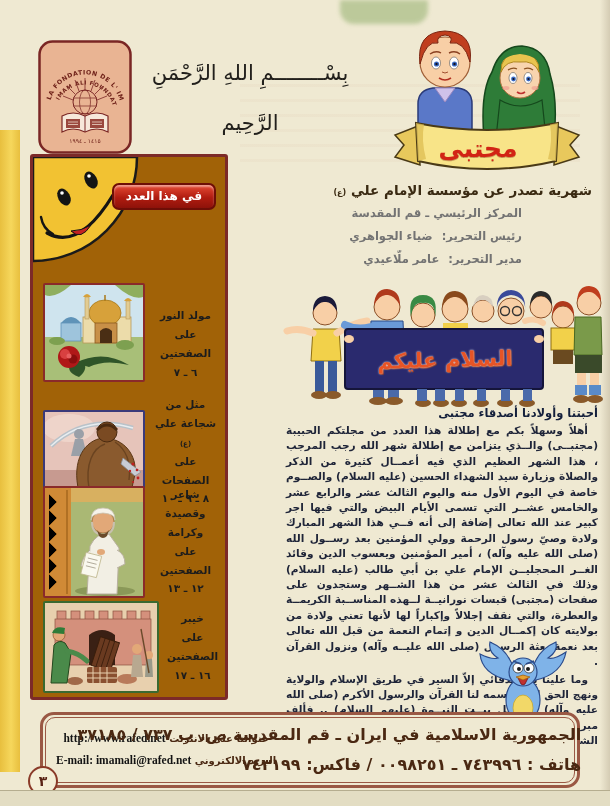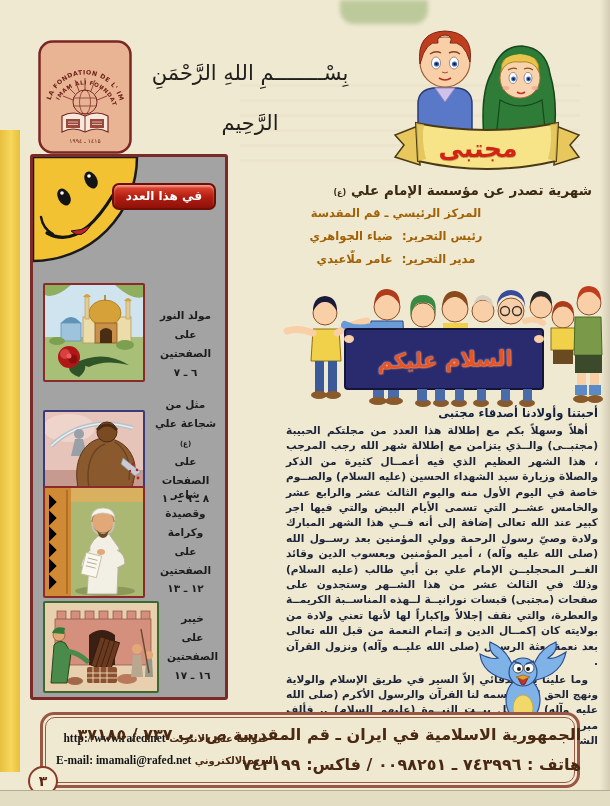--- a/index.html
+++ b/index.html
@@ -20,39 +20,39 @@
   .bismillah{position:absolute;left:150px;top:48px;width:200px;height:54px;direction:rtl;text-align:center;
     font-size:21px;color:#22201c;line-height:50px;}
   .children-art{position:absolute;left:388px;top:20px;width:180px;height:118px;}
   .ribbon{position:absolute;left:388px;top:110px;width:198px;height:70px;}
   .ribbon-text{position:absolute;left:418px;top:134px;width:120px;text-align:center;font-size:25px;font-weight:bold;
     color:#d22414;letter-spacing:2px;text-shadow:0 1px 0 rgba(120,30,10,.35);}
   .subtitle{position:absolute;left:320px;top:182px;width:272px;direction:rtl;text-align:right;
     font-size:13.5px;font-weight:bold;color:#3a2a12;}
   .subtitle .honorific{font-size:8px;color:#3a2a12;}
 
-  .editorial{position:absolute;left:270px;top:206px;width:252px;direction:rtl;text-align:center;color:#a16207;}
+  .editorial{position:absolute;left:270px;top:206px;width:252px;direction:rtl;text-align:right;color:#737373;}
   .editorial .row{font-size:11.5px;font-weight:bold;margin-bottom:9px;}
   .editorial .row .lbl{margin-left:5px;}
 
   
   .kids-art{position:absolute;left:283px;top:281px;width:320px;height:128px;}
   .greeting-banner-text{position:absolute;left:350px;top:334px;width:190px;height:52px;text-align:center;
     font-size:21px;font-weight:bold;color:#e65426;line-height:52px;
     text-shadow:0 0 2px #fff, 1px 1px 0 #8a2a10;transform:rotate(-1.5deg);}
 
   
   .article{position:absolute;left:286px;top:406px;width:312px;direction:rtl;color:#1e2438;}
   .article h2{margin:0 0 3px 0;font-size:11.5px;font-weight:bold;text-align:right;color:#14203c;}
   .article p{margin:0;font-size:10.6px;font-weight:bold;line-height:15.4px;text-align:justify;text-indent:10px;}
   .article p + p{margin-top:2px;}
   .article .sig{margin-top:6px;font-size:11px;font-weight:bold;text-align:left;}
 
   
-  .sidebar{position:absolute;left:30px;top:154px;width:198px;height:546px;background:#a3a3a3;
+  .sidebar{position:absolute;left:30px;top:154px;width:198px;height:546px;background:#a16207;
     border:3px solid #7c2a28;border-radius:3px;box-sizing:border-box;padding-left:30px;}
   .smiley{position:absolute;left:0;top:0;width:106px;height:106px;}
   .issue-badge{position:absolute;right:9px;top:26px;padding:4px 12px 5px;border-radius:7px;
     background:linear-gradient(#e64a34,#b01c10 55%,#8e120a);border:2px solid #6e0e06;
     color:#fff;font-size:12px;font-weight:bold;direction:rtl;box-shadow:inset 0 2px 2px rgba(255,255,255,.45);}
   .side-item{position:absolute;left:10px;width:178px;display:flex;align-items:center;gap:5px;}
   .side-thumb{flex:0 0 auto;border:2px solid #8a2a2a;border-radius:2px;background:#fff;line-height:0;}
   .side-thumb.b-navy{border-color:#3a3a7a;}
   .side-thumb.b-green{border-color:#3a6a30;}
   .side-txt{flex:1 1 auto;direction:rtl;text-align:center;font-size:10.5px;font-weight:bold;color:#1c1c1c;line-height:1.8;}

